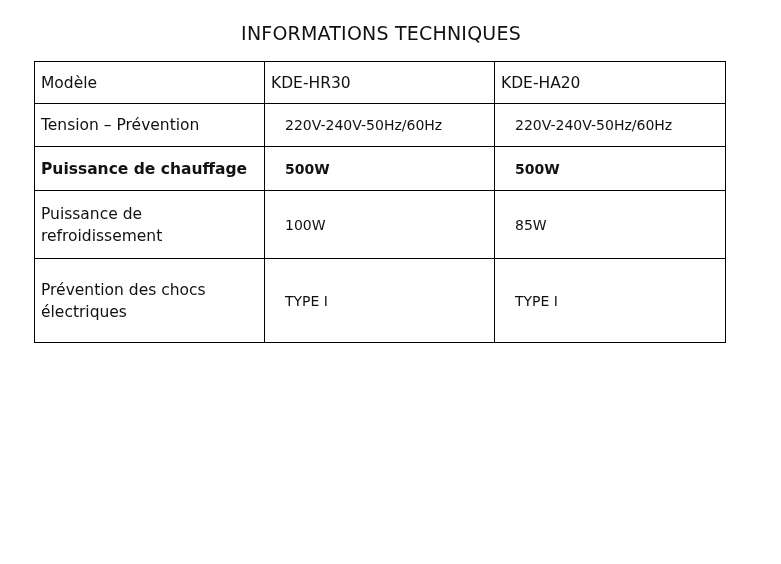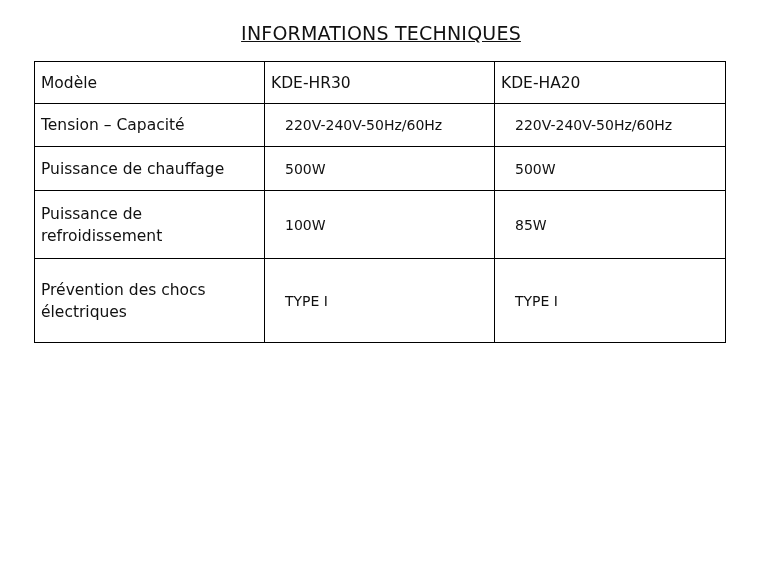--- a/index.html
+++ b/index.html
@@ -3,21 +3,21 @@
 <meta charset="utf-8">
 <style>
   html, body { margin: 0; padding: 0; background: #ffffff; }
   body {
     width: 781px; height: 564px; position: relative; overflow: hidden;
     font-family: "DejaVu Sans", sans-serif; color: #111111;
   }
   .title {
     position: absolute; left: 0; top: 22px; width: 762px;
     text-align: center; font-size: 19px; letter-spacing: 0.2px;
-    font-family: "DejaVu Sans", sans-serif; font-weight: normal; text-decoration: underline;
+    font-family: "DejaVu Sans", sans-serif; font-weight: normal;
   }
   table.spec {
     position: absolute; left: 34px; top: 61px;
     border-collapse: collapse; table-layout: fixed;
   }
   table.spec td {
     border: 1.5px solid #000000; text-align: left; vertical-align: middle;
     padding: 0 6px; font-size: 15px; line-height: 22px;
   }
   table.spec td.label { font-size: 15.5px; }
@@ -37,25 +37,25 @@
       <col class="c2">
       <col class="c3">
     </colgroup>
   <tbody>
       <tr style="height:42px;">
     <td class="label">Modèle</td>
     <td class="label">KDE-HR30</td>
     <td class="label">KDE-HA20</td>
   </tr>
   <tr style="height:43px;">
-    <td class="label">Tension – Capacité</td>
+    <td class="label">Tension – Prévention</td>
     <td class="val">220V-240V-50Hz/60Hz</td>
     <td class="val">220V-240V-50Hz/60Hz</td>
   </tr>
-  <tr style="height:44px;">
+  <tr style="height:44px;font-weight:bold;">
     <td class="label">Puissance de chauffage</td>
     <td class="val">500W</td>
     <td class="val">500W</td>
   </tr>
   <tr style="height:68px;">
     <td class="label">
       <div>Puissance de</div>
       <div>refroidissement</div>
     </td>
     <td class="val">100W</td>

